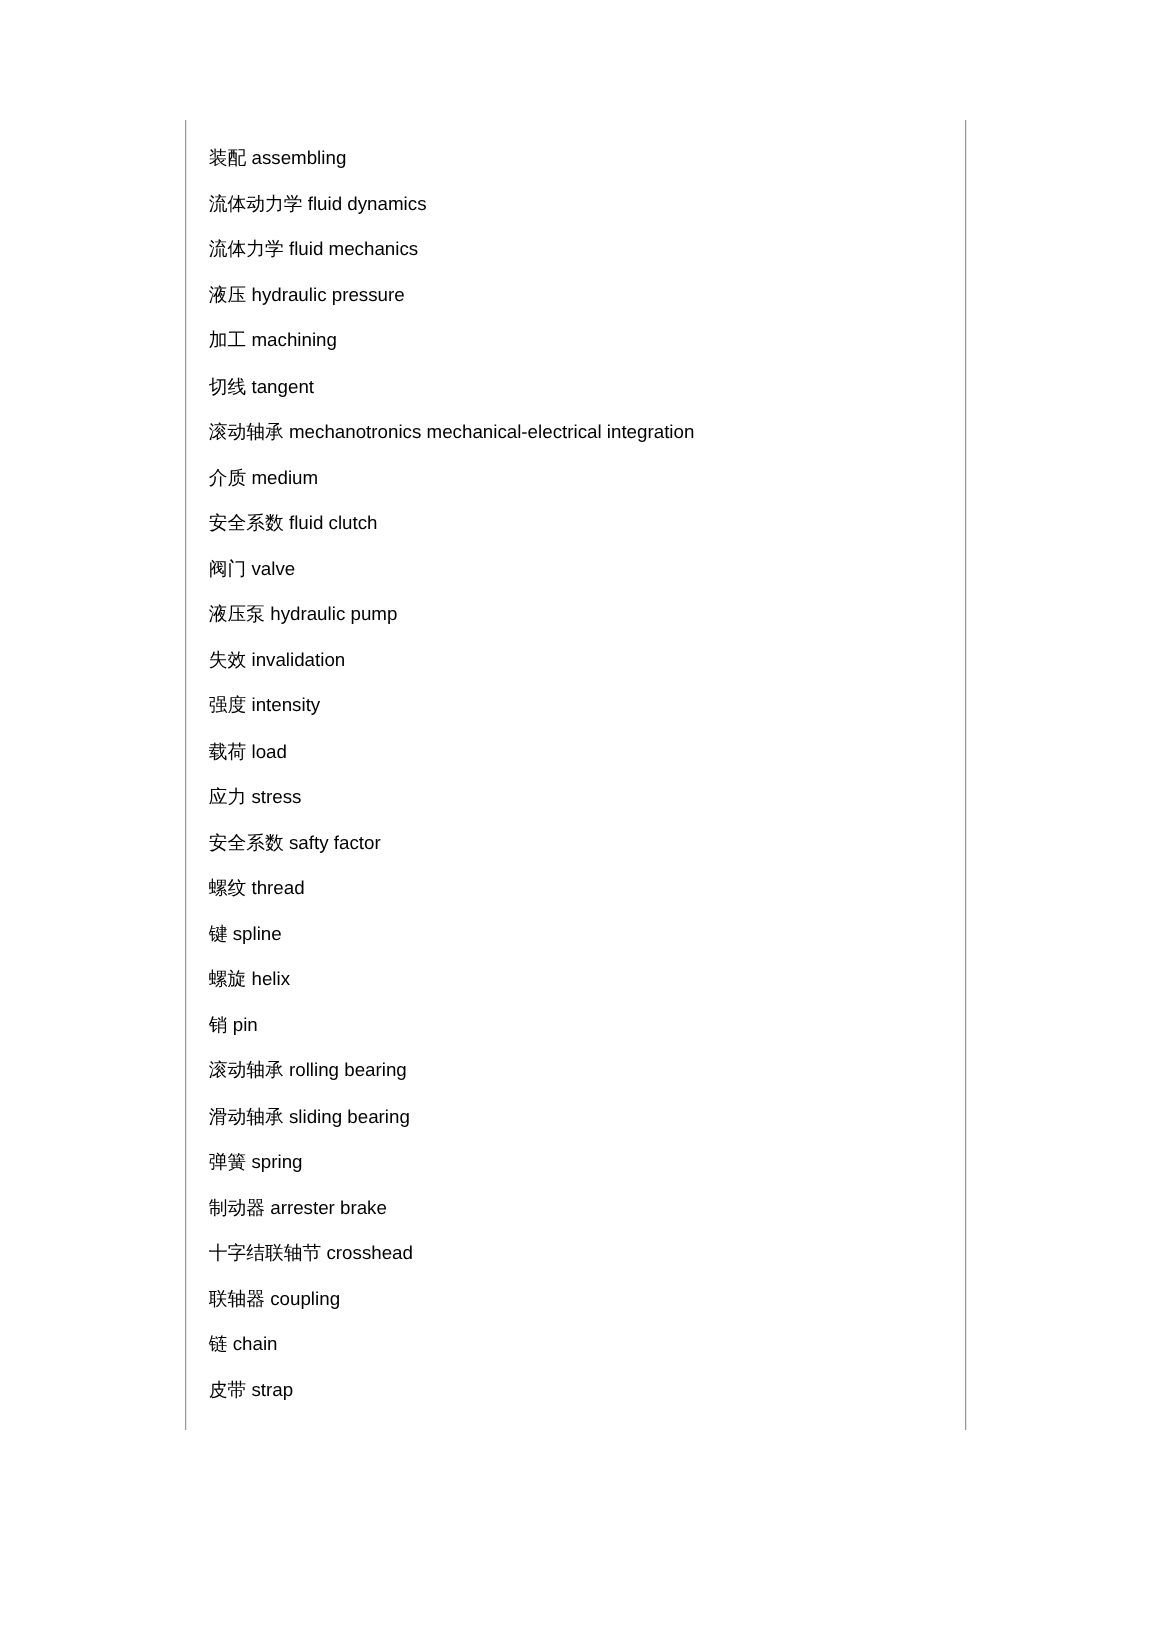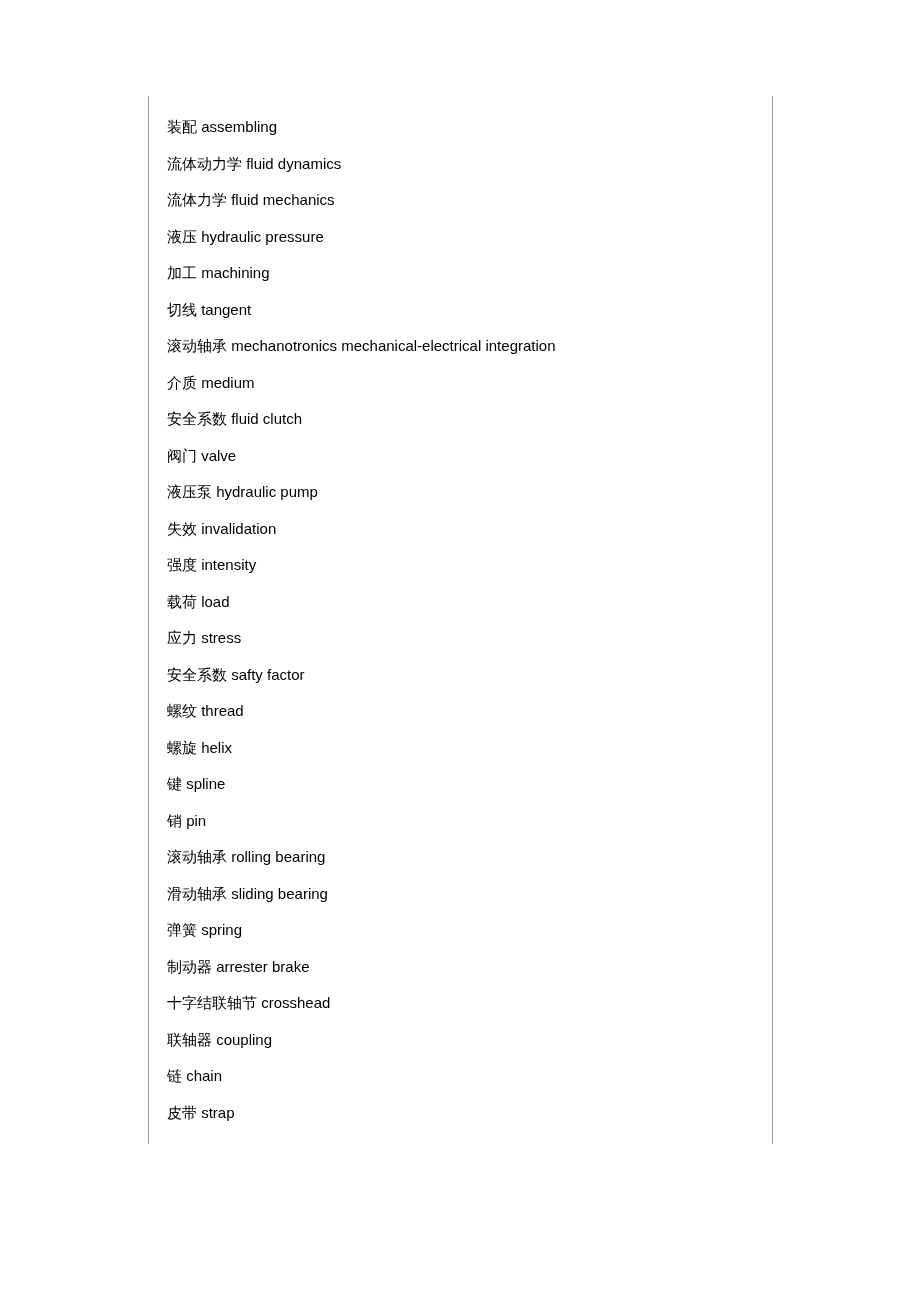--- a/index.html
+++ b/index.html
@@ -57,22 +57,22 @@
       <div class="term-line"><span class="cn">介质</span> <span class="en">medium</span></div>
       <div class="term-line"><span class="cn">安全系数</span> <span class="en">fluid clutch</span></div>
       <div class="term-line"><span class="cn">阀门</span> <span class="en">valve</span></div>
       <div class="term-line"><span class="cn">液压泵</span> <span class="en">hydraulic pump</span></div>
       <div class="term-line"><span class="cn">失效</span> <span class="en">invalidation</span></div>
       <div class="term-line"><span class="cn">强度</span> <span class="en">intensity</span></div>
       <div class="term-line"><span class="cn">载荷</span> <span class="en">load</span></div>
       <div class="term-line"><span class="cn">应力</span> <span class="en">stress</span></div>
       <div class="term-line"><span class="cn">安全系数</span> <span class="en">safty factor</span></div>
       <div class="term-line"><span class="cn">螺纹</span> <span class="en">thread</span></div>
+      <div class="term-line"><span class="cn">键</span> <span class="en">spline</span></div>
       <div class="term-line"><span class="cn">螺旋</span> <span class="en">helix</span></div>
-      <div class="term-line"><span class="cn">键</span> <span class="en">spline</span></div>
       <div class="term-line"><span class="cn">销</span> <span class="en">pin</span></div>
       <div class="term-line"><span class="cn">滚动轴承</span> <span class="en">rolling bearing</span></div>
       <div class="term-line"><span class="cn">滑动轴承</span> <span class="en">sliding bearing</span></div>
       <div class="term-line"><span class="cn">弹簧</span> <span class="en">spring</span></div>
       <div class="term-line"><span class="cn">制动器</span> <span class="en">arrester brake</span></div>
       <div class="term-line"><span class="cn">十字结联轴节</span> <span class="en">crosshead</span></div>
       <div class="term-line"><span class="cn">联轴器</span> <span class="en">coupling</span></div>
       <div class="term-line"><span class="cn">链</span> <span class="en">chain</span></div>
       <div class="term-line"><span class="cn">皮带</span> <span class="en">strap</span></div>
     </div>

